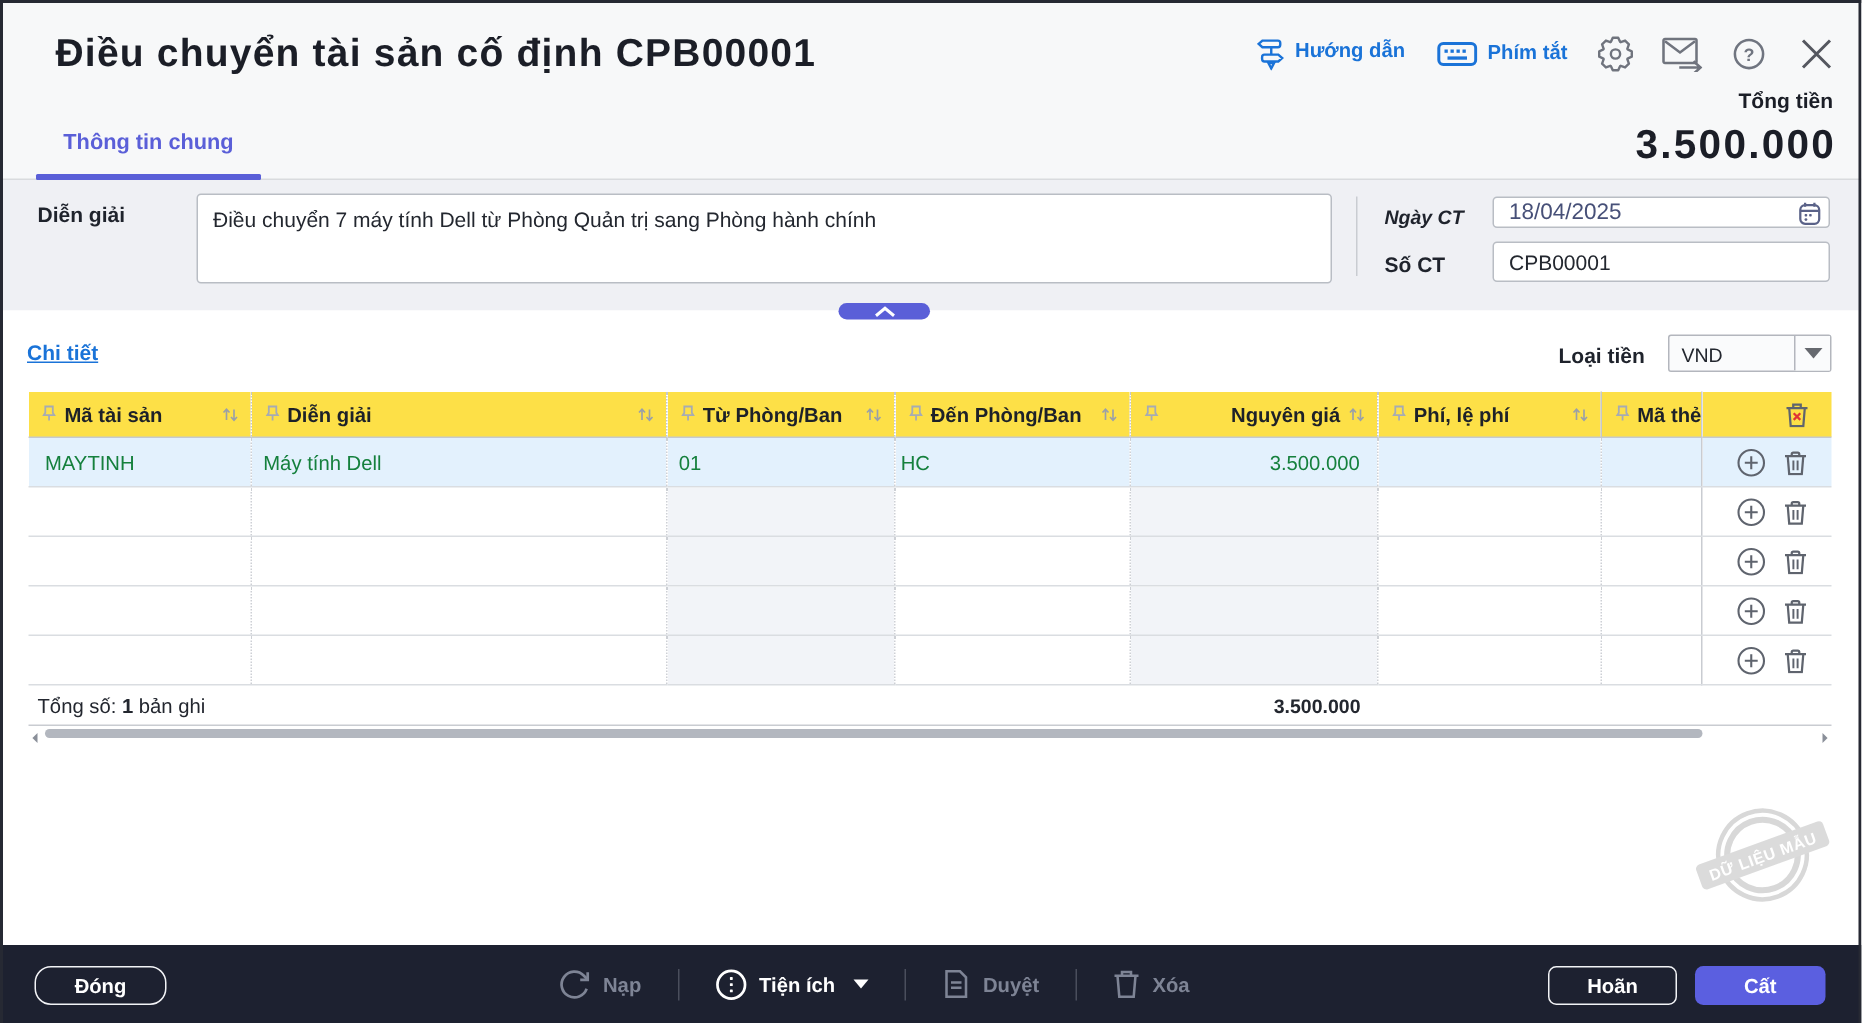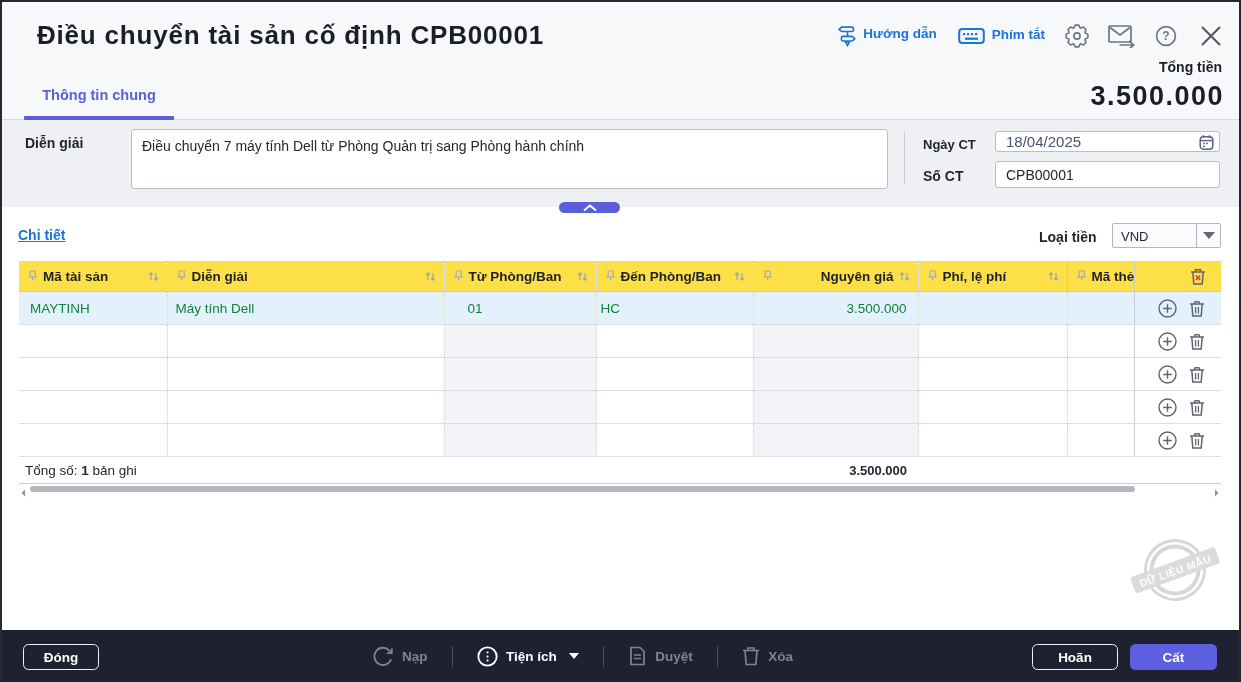--- a/index.html
+++ b/index.html
@@ -15,21 +15,21 @@
 .tongtien { position:absolute; right:19px; top:59px; font-size:14px; font-weight:bold; color:#1b1e27; }
 .amount { position:absolute; right:17px; top:81px; font-size:27px; font-weight:bold; color:#1b1e27; letter-spacing:1.5px; }
 .tab { position:absolute; left:24px; top:87px; width:150px; text-align:center; font-size:14.5px; font-weight:bold; color:#5a5fd8; }
 .tabline { position:absolute; left:24px; top:116px; width:150px; height:4px; background:#5a5fd8; border-radius:1px; }
 
 .form { position:absolute; left:0; top:120px; width:100%; height:87px; background:#eff0f4; }
 .lbl { font-size:14px; font-weight:bold; color:#1f232c; }
 .dienGiaiLbl { position:absolute; left:25px; top:15px; }
 .ta { position:absolute; left:131px; top:9px; width:757px; height:60px; background:#fff; border:1px solid #b9bdc4; border-radius:3px; font-size:14px; color:#23272f; padding:8px 10px; line-height:17px; }
 .vsep { position:absolute; left:904px; top:11px; width:1px; height:53px; background:#c9ccd1; }
-.ngayLbl { position:absolute; left:923px; top:17px; font-size:13px; }
+.ngayLbl { position:absolute; left:923px; top:17px; font-size:13px;font-style:italic; }
 .soLbl { position:absolute; left:923px; top:48px; font-size:14px; }
 .inp { position:absolute; left:995px; width:225px; background:#fff; border:1px solid #b9bdc4; border-radius:3px; font-size:13px; padding:0 10px; display:flex; align-items:center; }
 .inpDate { top:11px; height:21px; color:#475078; font-size:15px; }
 .inpSo { top:41px; height:27px; color:#23272f; font-size:14px; }
 .calic { position:absolute; right:5px; top:2px; }
 
 .pill { position:absolute; z-index:10; left:559px; top:202px; width:61px; height:11px; background:#5a5fd8; border-radius:5.5px; display:flex; align-items:center; justify-content:center; }
 
 .detail { position:absolute; left:0; top:207px; width:100%; height:423px; background:#fff; }
 .chitiet { position:absolute; left:18px; top:20px; font-size:14px; font-weight:bold; color:#1a73d8; text-decoration:underline; }
@@ -55,21 +55,21 @@
 .totalrow { position:absolute; left:19px; top:249px; width:1202px; height:28px; border-bottom:1px solid #c9ccd1; font-size:13px; color:#23272f; }
 .totalrow .lt { position:absolute; left:6px; top:7px; font-size:13.5px; }
 .totalrow .amt { position:absolute; left:734px; width:154px; text-align:right; top:7px; font-weight:bold; }
 
 .sbar { position:absolute; left:19px; top:277px; width:1202px; height:10px; }
 .sthumb { position:absolute; left:11px; top:2px; width:1105px; height:6px; background:#b3b7bf; border-radius:3px; }
 
 .foot { position:absolute; left:0; bottom:0; width:100%; height:52px; background:#1d2130; display:block; }
 .btn { position:absolute; top:14px; height:26px; border-radius:5.5px; font-size:13.5px; font-weight:bold; display:flex; align-items:center; justify-content:center; }
 .btnGhost { background:transparent; border:1.5px solid #f2f3f6; color:#fff; }
-.btnDong { left:23px; width:76px; }
+.btnDong { left:23px; width:88px;border-radius:11px; }
 .btnHoan { left:1032px; width:86px; }
 .btnCat { left:1130px; width:87px; background:#5b5fe0; color:#fff; }
 .fmid { position:absolute; left:372px; top:0; height:52px; display:flex; align-items:center; }
 .fitem { display:flex; align-items:center; gap:8px; font-size:13.5px; font-weight:bold; }
 .fgray { color:#7e8495; }
 .fwhite { color:#fff; }
 .fdiv { width:1.5px; height:21px; background:#4a4e5c; margin:0 24px; }
 .caret { width:0; height:0; border-left:5px solid transparent; border-right:5px solid transparent; border-top:6px solid #fff; margin-left:4px; }
 
 .stamp { position:absolute; left:1129px; top:317px; width:92px; height:92px; }
@@ -290,21 +290,21 @@
               <span class="hcell" style="justify-content:flex-end; padding-right:15px">
                 <svg width="16" height="17" viewBox="0 0 16 17">
                   <use href="#trashxsym"></use>
                 </svg>
               </span>
             </th>
       </tr>
       <tr class="sel">
         <td style="padding-left:11px">MAYTINH</td>
         <td style="padding-left:8px">Máy tính Dell</td>
-        <td style="padding-left:23px">01</td>
+        <td style="padding-left:8px">01</td>
         <td style="padding-left:4px">HC</td>
         <td style="padding-right:11px; text-align:right">3.500.000</td>
         <td></td>
         <td class="solidR"></td>
         <td>
               <span class="acts">
                 <svg width="19" height="19" viewBox="0 0 19 19">
                   <use href="#plussym"></use>
                 </svg>
                 <svg width="16" height="17" viewBox="0 0 16 17">

